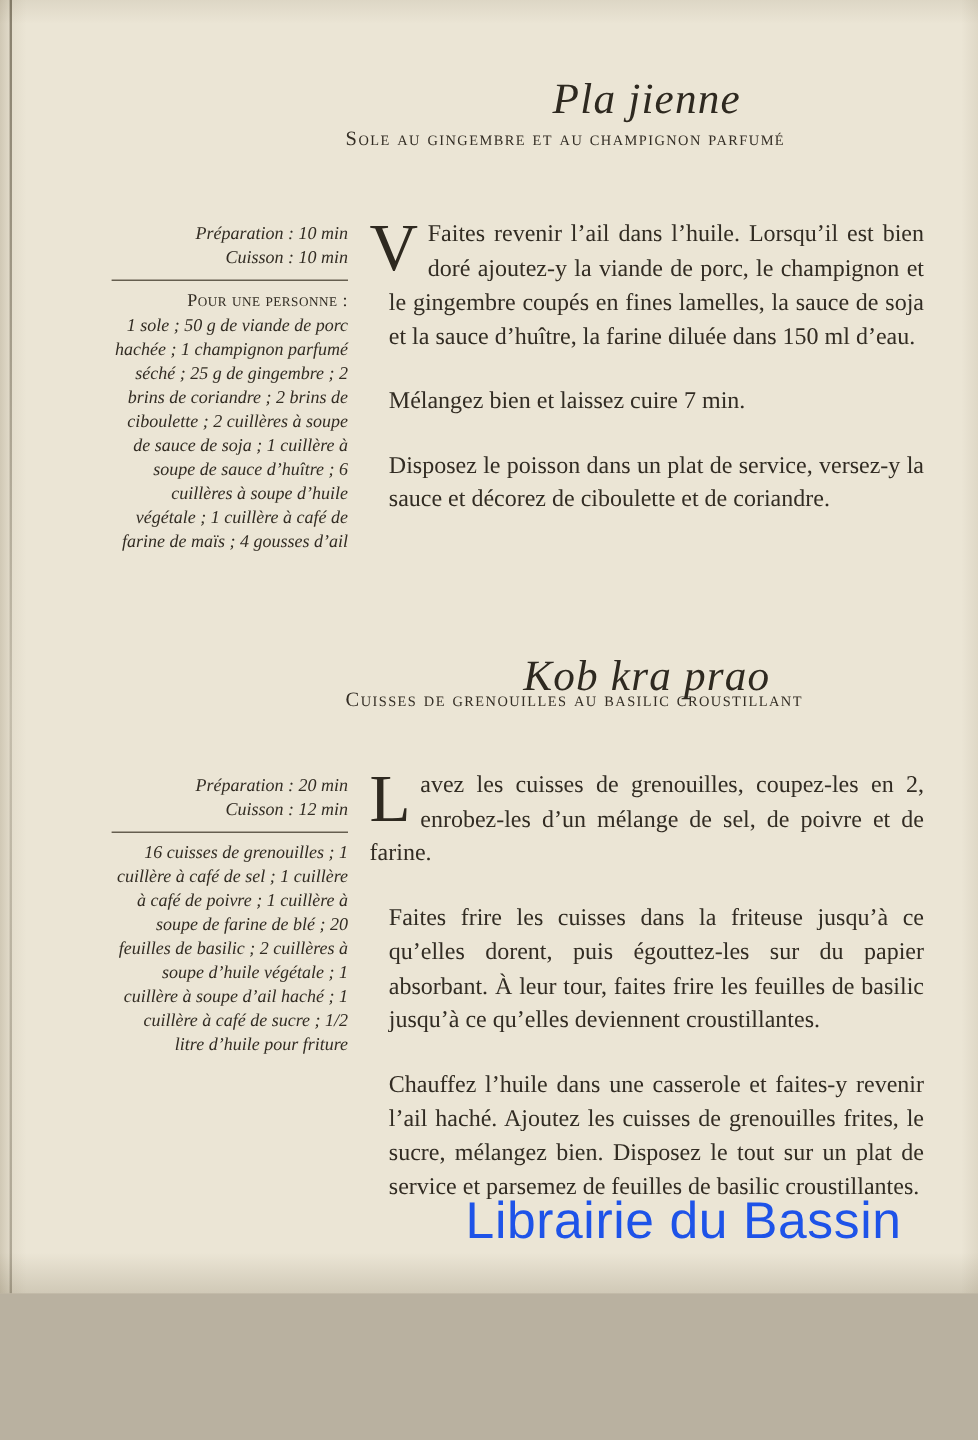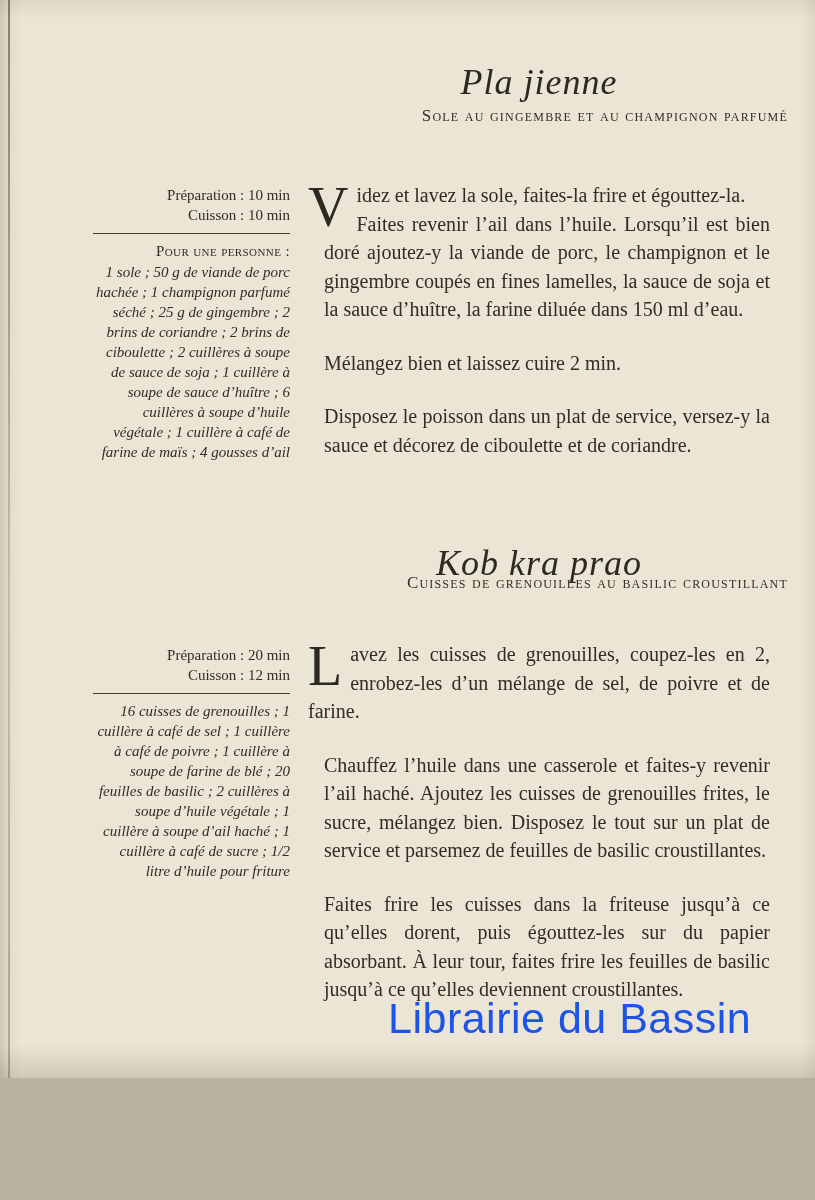--- a/index.html
+++ b/index.html
@@ -24,32 +24,32 @@
   .title{
     position:absolute;left:308px;width:462px;
     text-align:center;
     font-style:italic;
     font-size:36px;line-height:40px;
     letter-spacing:1px;
     color:#2e2920;
   }
   .subtitle{
     position:absolute;left:288px;width:500px;
-    text-align:right;
+    text-align:left;
     font-variant:small-caps;
     font-size:17px;line-height:20px;
     letter-spacing:1.2px;
     color:#332d24;
   }
   .sidebar{
     position:absolute;left:93px;width:197px;
     text-align:right;
     font-size:15px;line-height:20px;
   }
-  .sidebar .meta{}
+  .sidebar .meta{font-style:italic;}
   .sidebar .rule{
     border:0;border-top:1.6px solid #453d2f;
     margin:8px 0 7px 0;width:100%;
   }
   .sidebar .serving{
     font-variant:small-caps;
     font-size:15px;letter-spacing:0.4px;
     margin-bottom:1px;
   }
   .sidebar .ingredients{font-style:italic;}
@@ -94,40 +94,40 @@
   <aside class="sidebar" style="top:185px">
     <div class="meta">Préparation : 10 min</div>
     <div class="meta">Cuisson : 10 min</div>
     <div class="rule"></div>
     <div class="serving">Pour une personne :</div>
     <div class="ingredients">1 sole ; 50 g de viande de porc hachée ; 1 champignon parfumé séché ; 25 g de gingembre ; 2 brins de coriandre ; 2 brins de ciboulette ; 2 cuillères à soupe de sauce de soja ; 1 cuillère à soupe de sauce d’huître ; 6 cuillères à soupe d’huile végétale ; 1 cuillère à café de farine de maïs ; 4 gousses d’ail</div>
   </aside>
 
   <div class="body-col" style="top:181px">
     <div class="para">
-      <span class="dropcap">V</span><span>idez et lavez la sole, faites-la frire et égouttez-la.</span>
+      <span class="dropcap">V</span>
     </div>
     <div class="para cont">Faites revenir l’ail dans l’huile. Lorsqu’il est bien doré ajoutez-y la viande de porc, le champignon et le gingembre coupés en fines lamelles, la sauce de soja et la sauce d’huître, la farine diluée dans 150 ml d’eau.</div>
-    <div class="para">Mélangez bien et laissez cuire 2 min.</div>
+    <div class="para">Mélangez bien et laissez cuire 7 min.</div>
     <div class="para">Disposez le poisson dans un plat de service, versez-y la sauce et décorez de ciboulette et de coriandre.</div>
   </div>
 
   <div class="title" style="top:543px">Kob kra prao</div>
   <div class="subtitle" style="top:573px">Cuisses de grenouilles au basilic croustillant</div>
 
   <aside class="sidebar" style="top:645px">
     <div class="meta">Préparation : 20 min</div>
     <div class="meta">Cuisson : 12 min</div>
     <div class="rule"></div>
     <div class="ingredients">16 cuisses de grenouilles ; 1 cuillère à café de sel ; 1 cuillère à café de poivre ; 1 cuillère à soupe de farine de blé ; 20 feuilles de basilic ; 2 cuillères à soupe d’huile végétale ; 1 cuillère à soupe d’ail haché ; 1 cuillère à café de sucre ; 1/2 litre d’huile pour friture</div>
   </aside>
 
   <div class="body-col" style="top:640px">
     <div class="para">
       <span class="dropcap">L</span><span>avez les cuisses de grenouilles, coupez-les en 2, enrobez-les d’un mélange de sel, de poivre et de farine.</span>
     </div>
+    <div class="para">Faites frire les cuisses dans la friteuse jusqu’à ce qu’elles dorent, puis égouttez-les sur du papier absorbant. À leur tour, faites frire les feuilles de basilic jusqu’à ce qu’elles deviennent croustillantes.</div>
     <div class="para">Chauffez l’huile dans une casserole et faites-y revenir l’ail haché. Ajoutez les cuisses de grenouilles frites, le sucre, mélangez bien. Disposez le tout sur un plat de service et parsemez de feuilles de basilic croustillantes.</div>
-    <div class="para">Faites frire les cuisses dans la friteuse jusqu’à ce qu’elles dorent, puis égouttez-les sur du papier absorbant. À leur tour, faites frire les feuilles de basilic jusqu’à ce qu’elles deviennent croustillantes.</div>
   </div>
 
   <div class="watermark">Librairie du Bassin</div>
   <div class="page-number">118</div>
 </div>
 
 </body></html>

